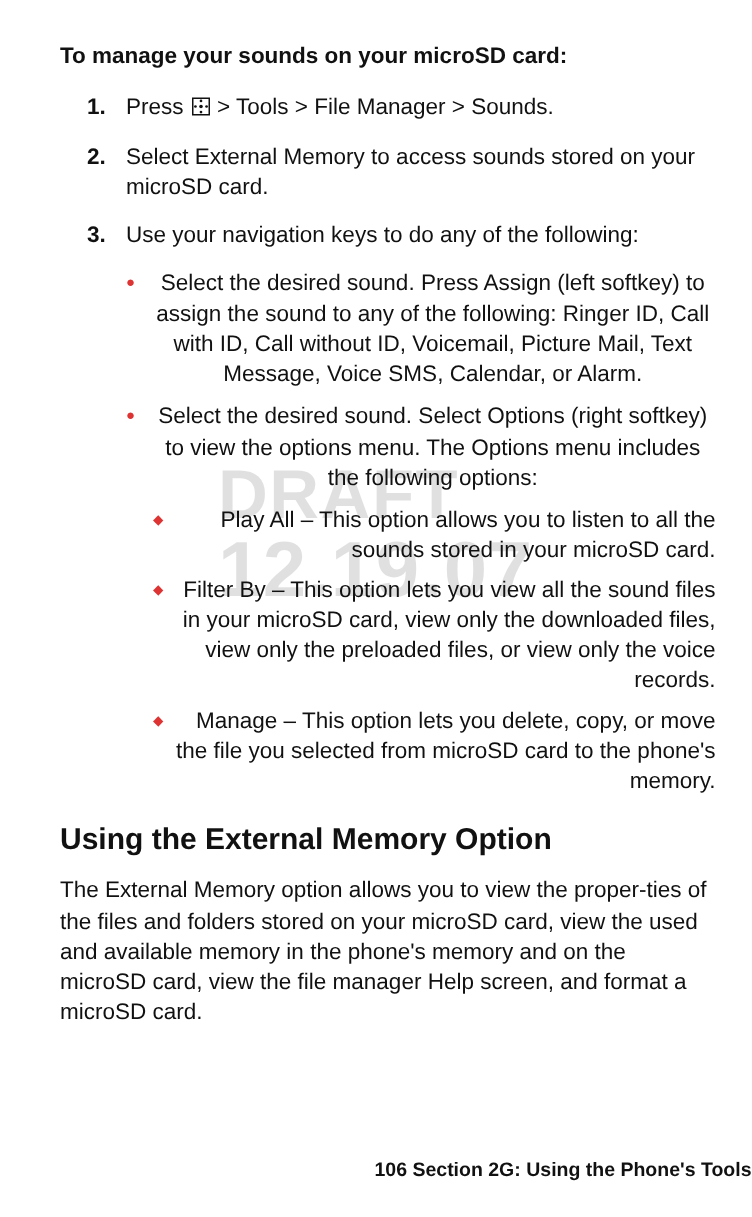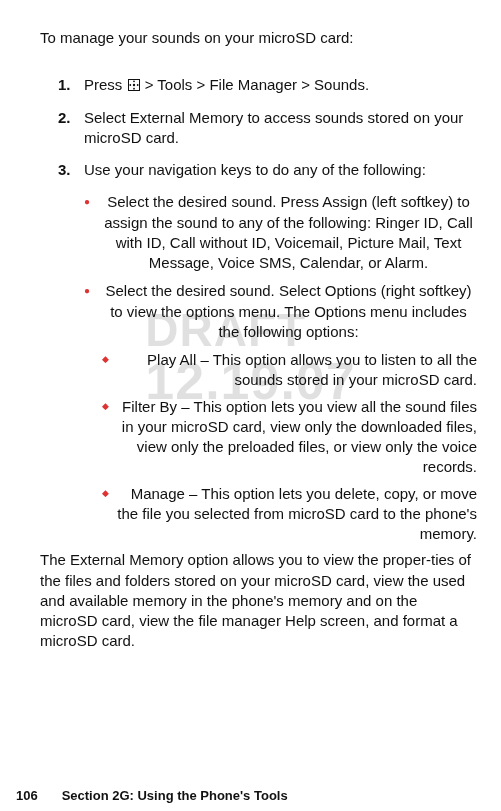--- a/index.html
+++ b/index.html
@@ -20,21 +20,21 @@
     color: rgba(0,0,0,0.12);
     font-weight: 700;
     pointer-events: none;
     z-index: 0;
     font-size: 46px;
     line-height: 1.05;
     letter-spacing: 1px;
   }
   .watermark .wm-line2 { font-size: 52px; }
   .content { position: relative; z-index: 1; }
-  .intro-line { font-weight: 400; margin-bottom: 27px; }
+  .intro-line { font-weight: 700; margin-bottom: 14px; }
   .num-step { display: flex; margin-bottom: 12px; padding-left: 18px; }
   .num-step .num { font-weight: 700; width: 26px; flex: none; }
   .num-step .txt { flex: 1; }
   .bold { font-weight: 400; }
   .nav-icon {
     display: inline-block;
     width: 14px; height: 14px;
     vertical-align: -2px;
   }
   .bullet-l1 { display: flex; margin: 8px 0 8px 44px; }
@@ -44,24 +44,25 @@
   .bullet-l2 .bsym { flex: none; width: 14px; color: #d33; font-size: 9px; line-height: 19px; }
   .bullet-l2 .btxt { flex: 1; text-align: right; }
   h2.section-h {
     font-size: 20px;
     font-weight: 700;
     margin: 16px 0 10px 0;
   }
   .para { margin-bottom: 10px; }
   .footer {
     position: absolute;
-    left: 0; bottom: 6px;
+    left: 0; bottom: 22px;
     width: 100%;
     padding-left: 16px;
     font-size: 13px;
+    text-align: right;
   }
   .footer .pg { font-weight: 700; display: inline-block; width: 42px; }
   .footer .sec { font-weight: 700; }
 </style>
 </head>
 <body>
 
 <div class="watermark">
   <div>DRAFT</div>
   <div class="wm-line2">12.19.07</div>
@@ -125,20 +126,21 @@
     </div>
   </div>
 
   <div class="bullet-l2">
     <div class="bsym">◆</div>
     <div class="btxt">
       <span class="bold">Manage</span><span> – This option lets you delete, copy, or move the file you selected from microSD card to the phone's memory.</span>
     </div>
   </div>
 
+  <h2 class="section-h">Using the External Memory Option</h2>
 
   <p class="para">The External Memory option allows you to view the proper-ties of the files and folders stored on your microSD card, view the used and available memory in the phone's memory and on the microSD card, view the file manager Help screen, and format a microSD card.</p>
 
 </div>
 
 <div class="footer">
   <span class="pg">106</span>
   <span class="sec">Section 2G: Using the Phone's Tools</span>
 </div>
 

